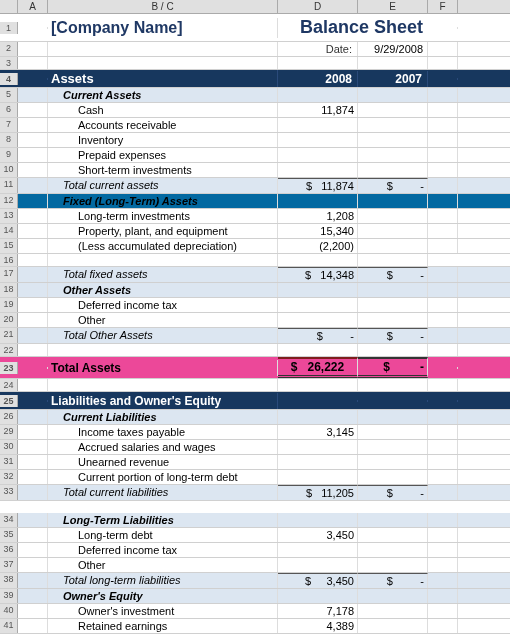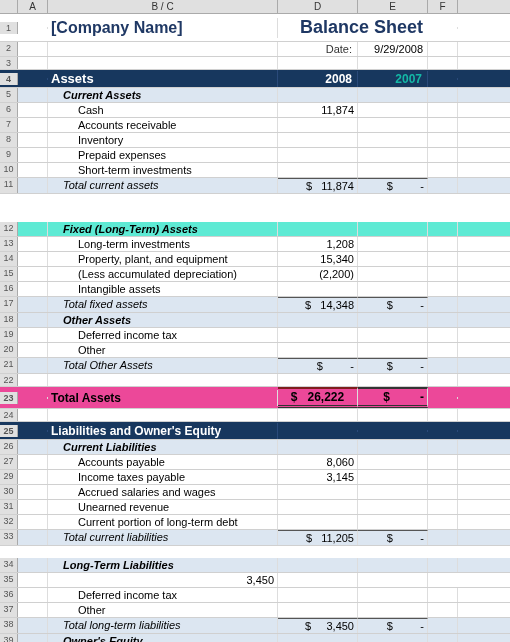--- a/index.html
+++ b/index.html
@@ -175,21 +175,21 @@
     <div class="cell cell-d"></div>
     <div class="cell cell-e"></div>
     <div class="cell cell-f"></div>
   </div>
 
   <div class="row section-header" style="min-height:18px; align-items:center;">
     <div class="row-num">4</div>
     <div class="cell cell-b" style="color:#fff;"></div>
     <div class="cell cell-c" style="color:#fff; font-weight:bold; font-size:13px;">Assets</div>
     <div class="cell cell-d year-cell" style="color:#fff; text-align:right; font-weight:bold; font-size:12px;">2008</div>
-    <div class="cell cell-e year-cell" style="color:#14b8a6; text-align:right; font-weight:bold; font-size:12px;">2007</div>
+    <div class="cell cell-e year-cell" style="color:#ffffff; text-align:right; font-weight:bold; font-size:12px;">2007</div>
     <div class="cell cell-f" style="color:#fff;"></div>
   </div>
 
   <div class="row" style="min-height:14px; background:#dce6f1;">
     <div class="row-num">5</div>
     <div class="cell cell-b"></div>
     <div class="cell cell-c subsection indent1">Current Assets</div>
     <div class="cell cell-d"></div>
     <div class="cell cell-e"></div>
     <div class="cell cell-f"></div>
@@ -242,21 +242,21 @@
 
   <div class="row total-row" style="min-height:14px; background:#dce6f1;">
     <div class="row-num">11</div>
     <div class="cell cell-b"></div>
     <div class="cell cell-c italic indent1">Total current assets</div>
     <div class="cell cell-d" style="text-align:right; border-top:1px solid #555;">$ &nbsp; 11,874</div>
     <div class="cell cell-e" style="text-align:right; border-top:1px solid #555;">$ &nbsp;&nbsp;&nbsp;&nbsp;&nbsp;&nbsp;&nbsp;&nbsp;-</div>
     <div class="cell cell-f"></div>
   </div>
 
-  <div class="row" style="min-height:14px; background:#5eead4;margin-top:28px;">
+  <div class="row" style="min-height:14px; background:#0369a1;">
     <div class="row-num">12</div>
     <div class="cell cell-b"></div>
     <div class="cell cell-c subsection indent1">Fixed (Long-Term) Assets</div>
     <div class="cell cell-d"></div>
     <div class="cell cell-e"></div>
     <div class="cell cell-f"></div>
   </div>
 
   <div class="row" style="min-height:13px;">
     <div class="row-num">13</div>
@@ -281,21 +281,20 @@
     <div class="cell cell-b"></div>
     <div class="cell cell-c indent2">(Less accumulated depreciation)</div>
     <div class="cell cell-d" style="text-align:right;">(2,200)</div>
     <div class="cell cell-e"></div>
     <div class="cell cell-f"></div>
   </div>
 
   <div class="row" style="min-height:13px;">
     <div class="row-num">16</div>
     <div class="cell cell-b"></div>
-    <div class="cell cell-c indent2">Intangible assets</div>
     <div class="cell cell-d"></div>
     <div class="cell cell-e"></div>
     <div class="cell cell-f"></div>
   </div>
 
   <div class="row total-row" style="min-height:14px; background:#dce6f1;">
     <div class="row-num">17</div>
     <div class="cell cell-b"></div>
     <div class="cell cell-c italic indent1">Total fixed assets</div>
     <div class="cell cell-d" style="text-align:right; border-top:1px solid #555;">$ &nbsp; 14,348</div>
@@ -377,28 +376,20 @@
 
   <div class="row" style="min-height:14px; background:#dce6f1;">
     <div class="row-num">26</div>
     <div class="cell cell-b"></div>
     <div class="cell cell-c subsection indent1">Current Liabilities</div>
     <div class="cell cell-d"></div>
     <div class="cell cell-e"></div>
     <div class="cell cell-f"></div>
   </div>
 
-  <div class="row" style="min-height:13px;">
-    <div class="row-num">27</div>
-    <div class="cell cell-b"></div>
-    <div class="cell cell-c indent2">Accounts payable</div>
-    <div class="cell cell-d" style="text-align:right;">8,060</div>
-    <div class="cell cell-e"></div>
-    <div class="cell cell-f"></div>
-  </div>
 
 
   <div class="row" style="min-height:13px;">
     <div class="row-num">29</div>
     <div class="cell cell-b"></div>
     <div class="cell cell-c indent2">Income taxes payable</div>
     <div class="cell cell-d" style="text-align:right;">3,145</div>
     <div class="cell cell-e"></div>
     <div class="cell cell-f"></div>
   </div>
@@ -444,20 +435,21 @@
     <div class="cell cell-b"></div>
     <div class="cell cell-c subsection indent1">Long-Term Liabilities</div>
     <div class="cell cell-d"></div>
     <div class="cell cell-e"></div>
     <div class="cell cell-f"></div>
   </div>
 
   <div class="row" style="min-height:13px;">
     <div class="row-num">35</div>
     <div class="cell cell-b"></div>
+    <div class="cell cell-c indent2">Long-term debt</div>
     <div class="cell cell-d" style="text-align:right;">3,450</div>
     <div class="cell cell-e"></div>
     <div class="cell cell-f"></div>
   </div>
 
   <div class="row" style="min-height:13px;">
     <div class="row-num">36</div>
     <div class="cell cell-b"></div>
     <div class="cell cell-c indent2">Deferred income tax</div>
     <div class="cell cell-d"></div>

